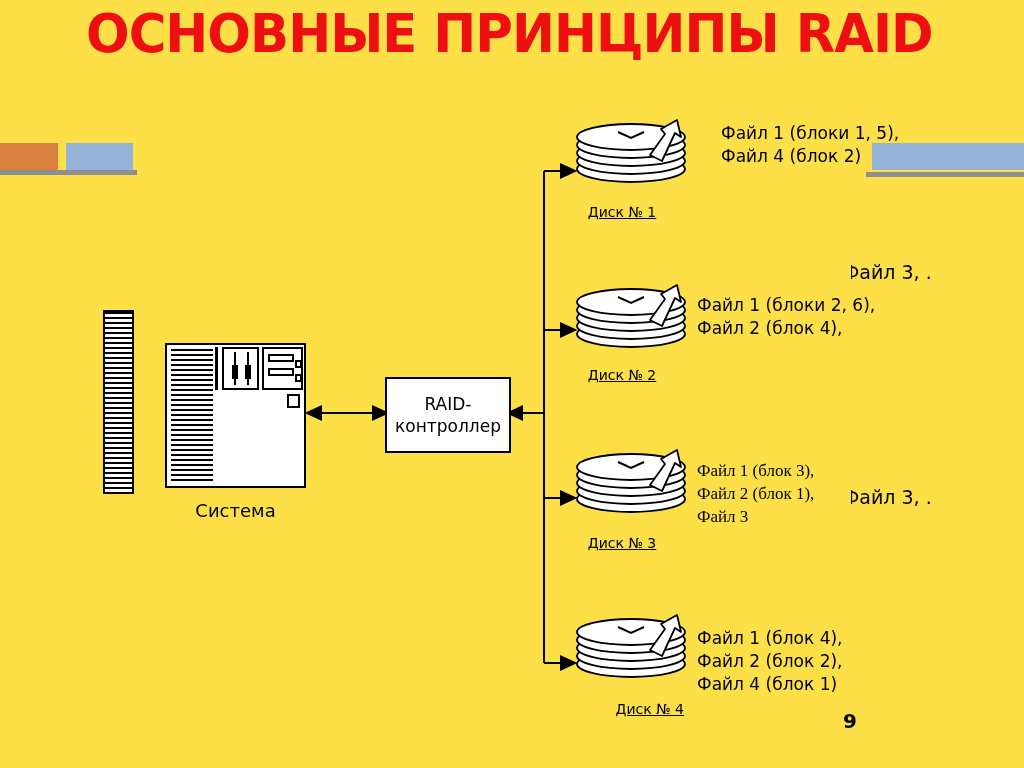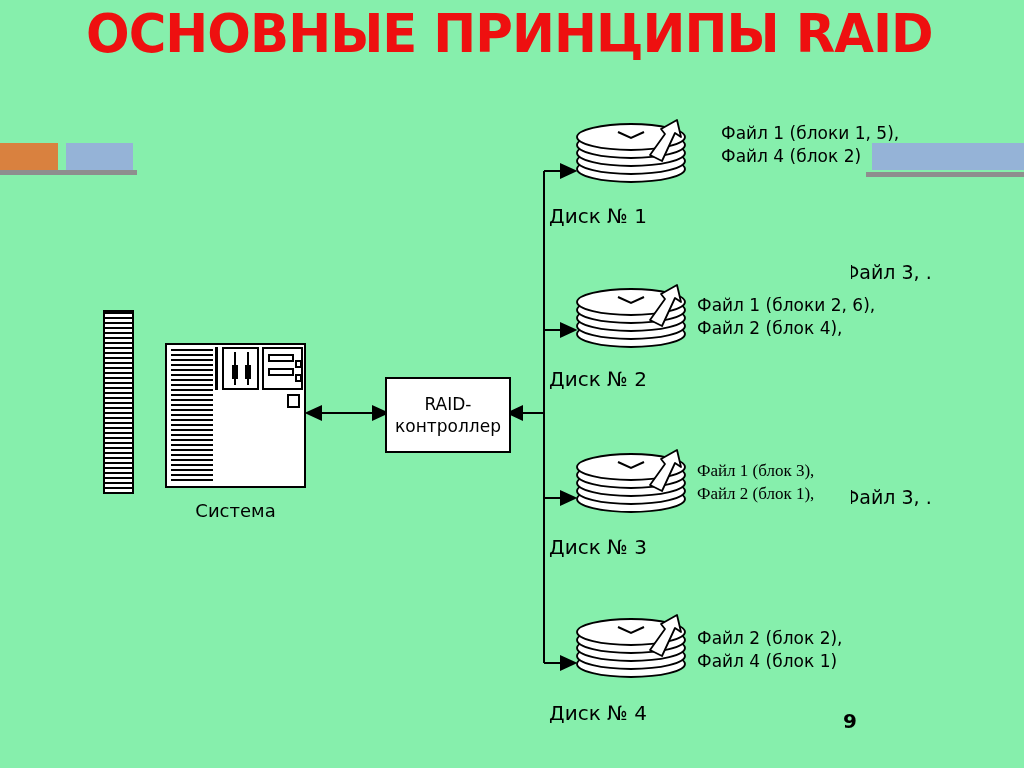--- a/index.html
+++ b/index.html
@@ -1,17 +1,17 @@
 <!DOCTYPE html>
 <html><head>
 <meta charset="utf-8">
 <style>
   html,body{margin:0;padding:0;background:#fff;}
   *{box-sizing:border-box;}
-  .slide{position:relative;width:1024px;height:768px;background:#86efac;overflow:hidden;
+  .slide{position:relative;width:1024px;height:768px;background:#fde047;overflow:hidden;
          font-family:"DejaVu Sans","Liberation Sans",sans-serif;color:#000;}
 
   
   .title{position:absolute;left:86px;top:2px;font-size:54px;font-weight:bold;color:#ee1010;
          white-space:nowrap;letter-spacing:-1px;transform:scaleX(.95);transform-origin:left top;}
 
   
   .band{position:absolute;top:143px;height:27px;}
   .band-orange{left:0;width:58px;background:#d9813f;}
   .band-blue-left{left:66px;width:67px;background:#95b3d7;}
@@ -53,22 +53,22 @@
   .syslabel{position:absolute;left:163px;top:500px;width:145px;text-align:center;font-size:18px;z-index:2;}
 
   
   .raidbox{position:absolute;left:385px;top:377px;width:126px;height:76px;border:2px solid #000;
            background:#fff;display:flex;flex-direction:column;align-items:center;justify-content:center;
            font-size:17px;line-height:22px;z-index:2;text-align:center;}
 
   
   .disk{position:absolute;left:570px;width:120px;height:84px;z-index:2;}
   .d1{top:117px;} .d2{top:282px;} .d3{top:447px;} .d4{top:612px;}
-  .disklabel{position:absolute;left:536px;width:124px;text-align:center;font-size:20px;z-index:2;white-space:nowrap;}
-  .dl1{top:204px;} .dl2{top:367px;} .dl3{top:535px;} .dl4{top:701px;}
+  .disklabel{position:absolute;left:560px;width:124px;text-align:center;font-size:14px;z-index:2;white-space:nowrap;text-decoration:underline;}
+  .dl1{top:204px;} .dl2{top:367px;} .dl3{top:535px;} .dl4{top:701px;text-align:right;}
   .files{position:absolute;left:697px;font-size:17px;line-height:23px;white-space:nowrap;z-index:2;}
   .f1{top:122px;margin-left:24px;} .f2{top:294px;} .f3{top:459px;font-family:Liberation Serif, serif;} .f4{top:627px;}
 
   .pagenum{position:absolute;left:838px;top:709px;width:24px;text-align:center;
            font-size:20px;font-weight:bold;}
 </style>
 </head>
 <body>
 
 <div class="slide">
@@ -169,26 +169,28 @@
     <div>Файл 2 (блок 4),</div>
   </div>
 
   <svg class="disk d3" viewBox="0 0 120 84">
       <use href="#disk-sym"></use>
     </svg>
   <div class="disklabel dl3">Диск № 3</div>
   <div class="files f3">
     <div>Файл 1 (блок 3),</div>
     <div>Файл 2 (блок 1),</div>
+    <div>Файл 3</div>
   </div>
 
   <svg class="disk d4" viewBox="0 0 120 84">
       <use href="#disk-sym"></use>
     </svg>
   <div class="disklabel dl4">Диск № 4</div>
   <div class="files f4">
+    <div>Файл 1 (блок 4),</div>
     <div>Файл 2 (блок 2),</div>
     <div>Файл 4 (блок 1)</div>
   </div>
 
   <div class="pagenum">9</div>
 
 </div>
 
 </body></html>

